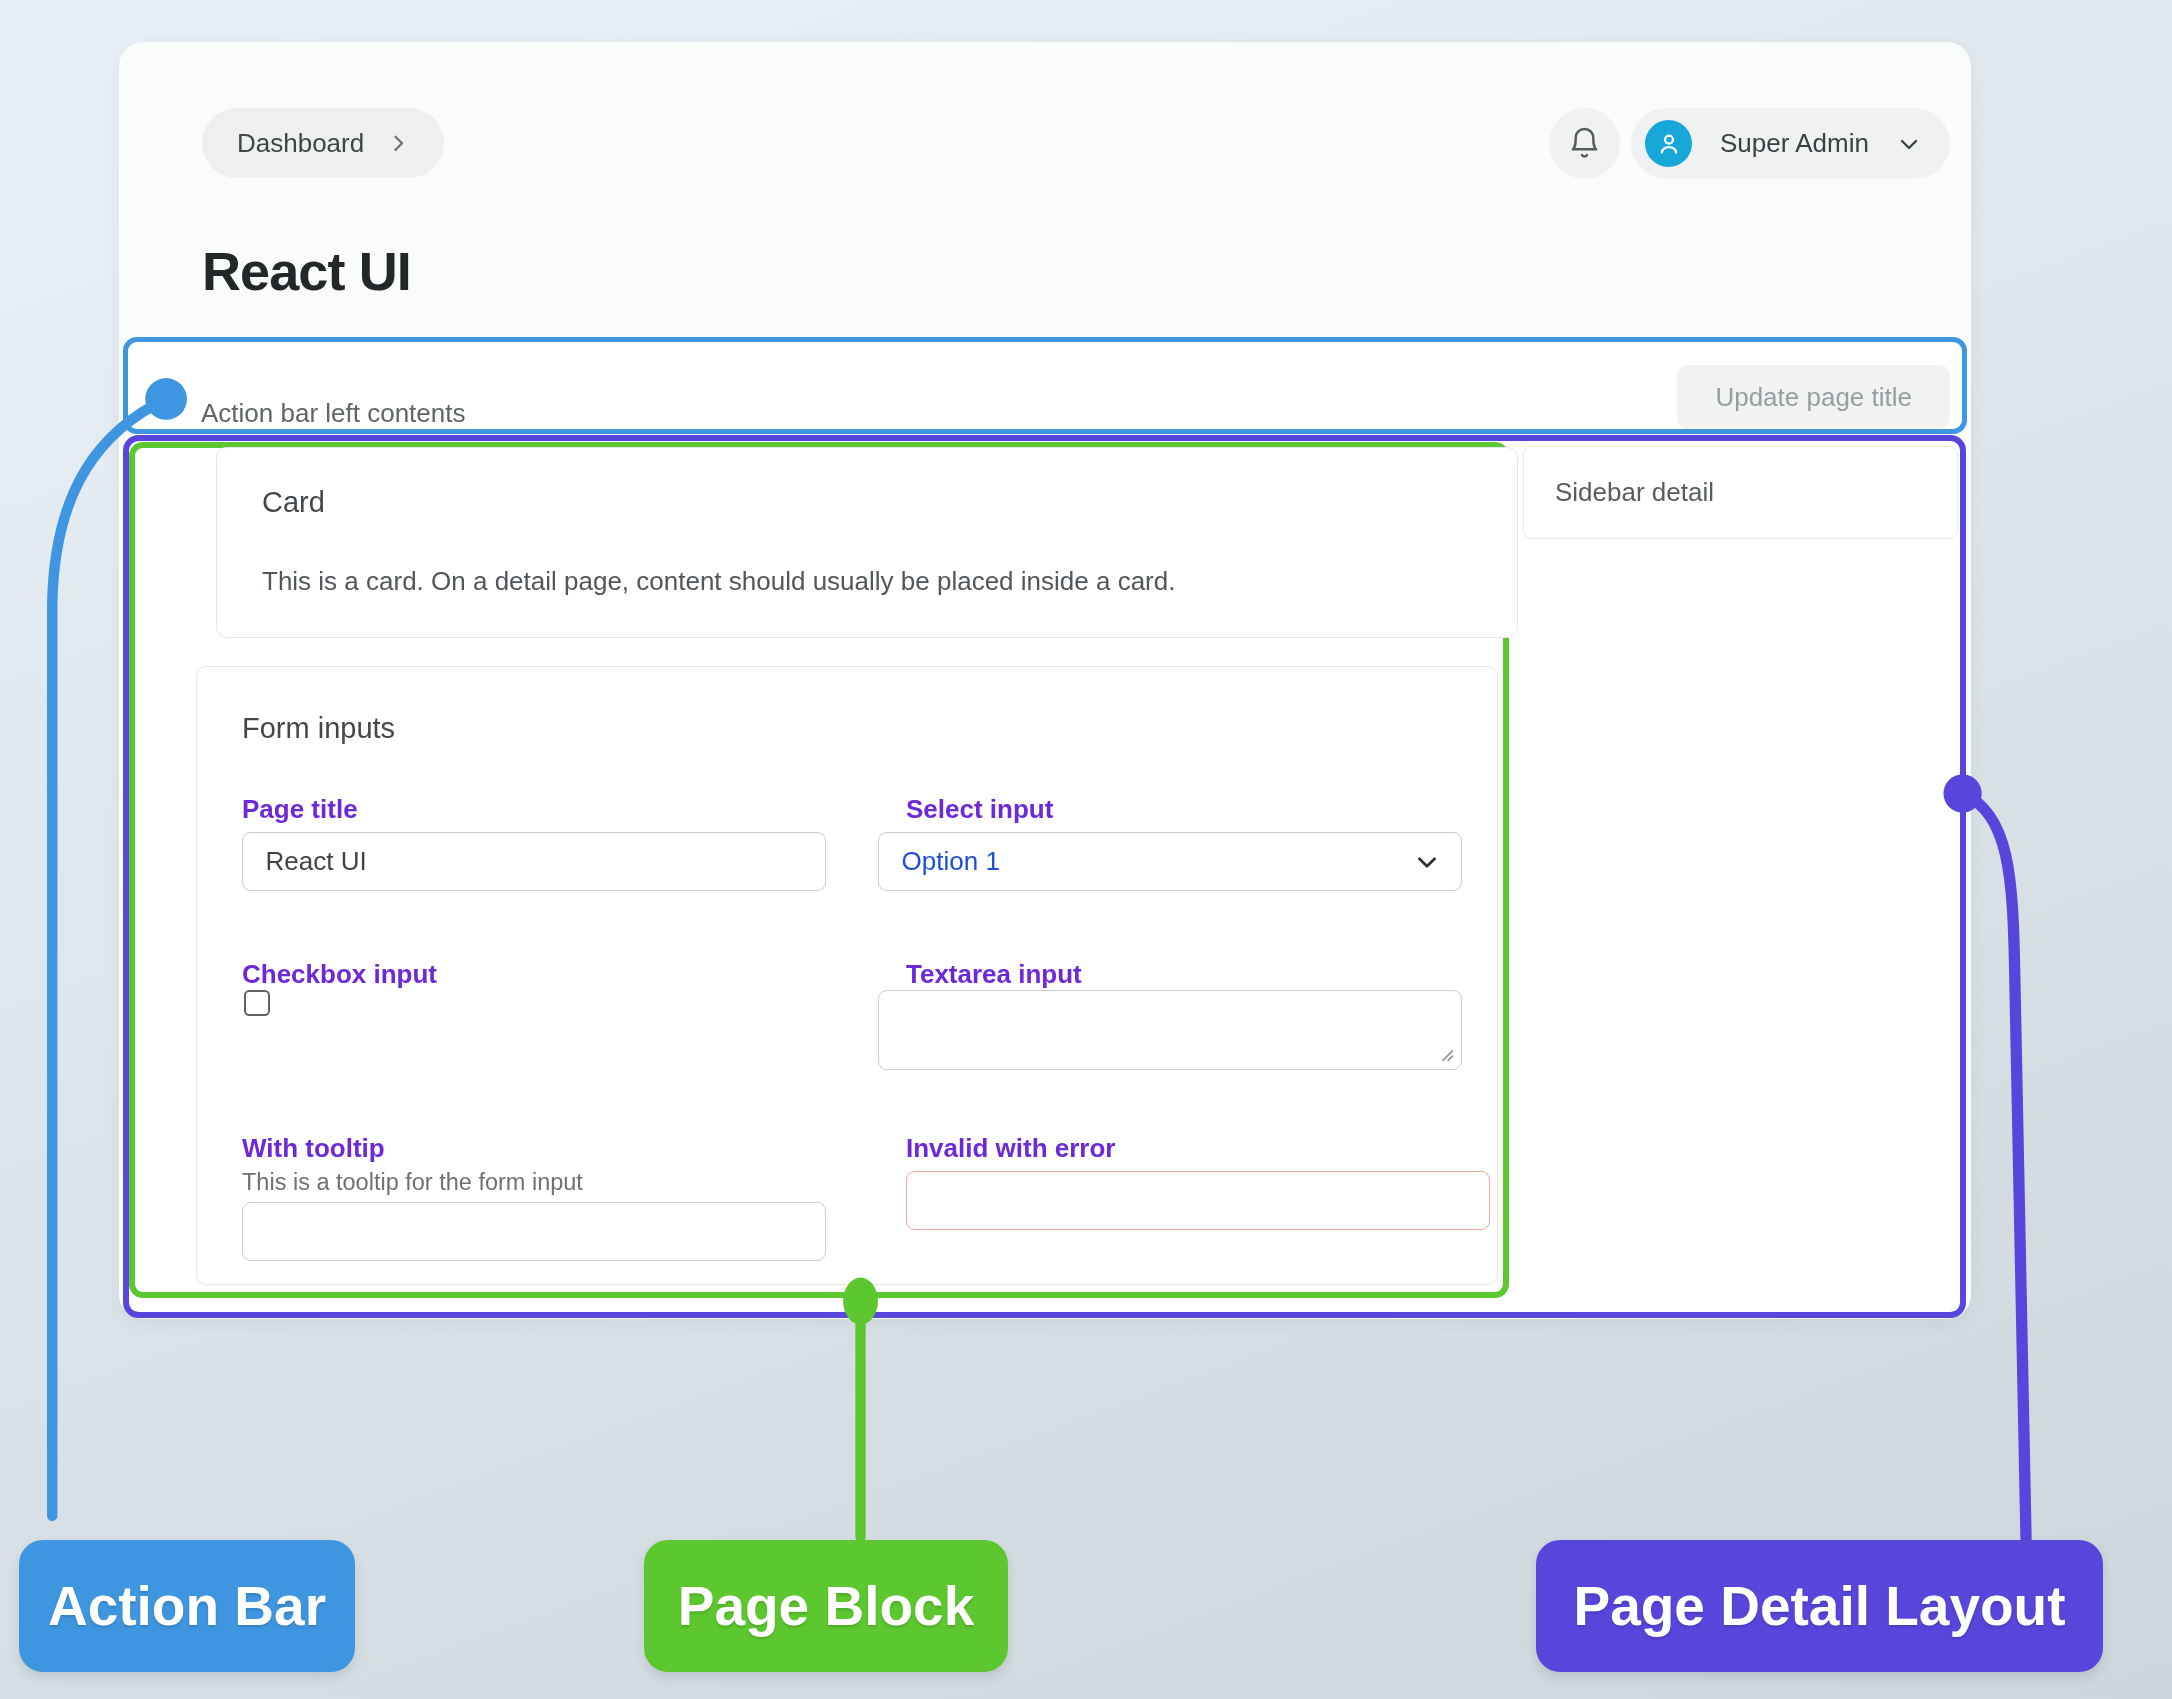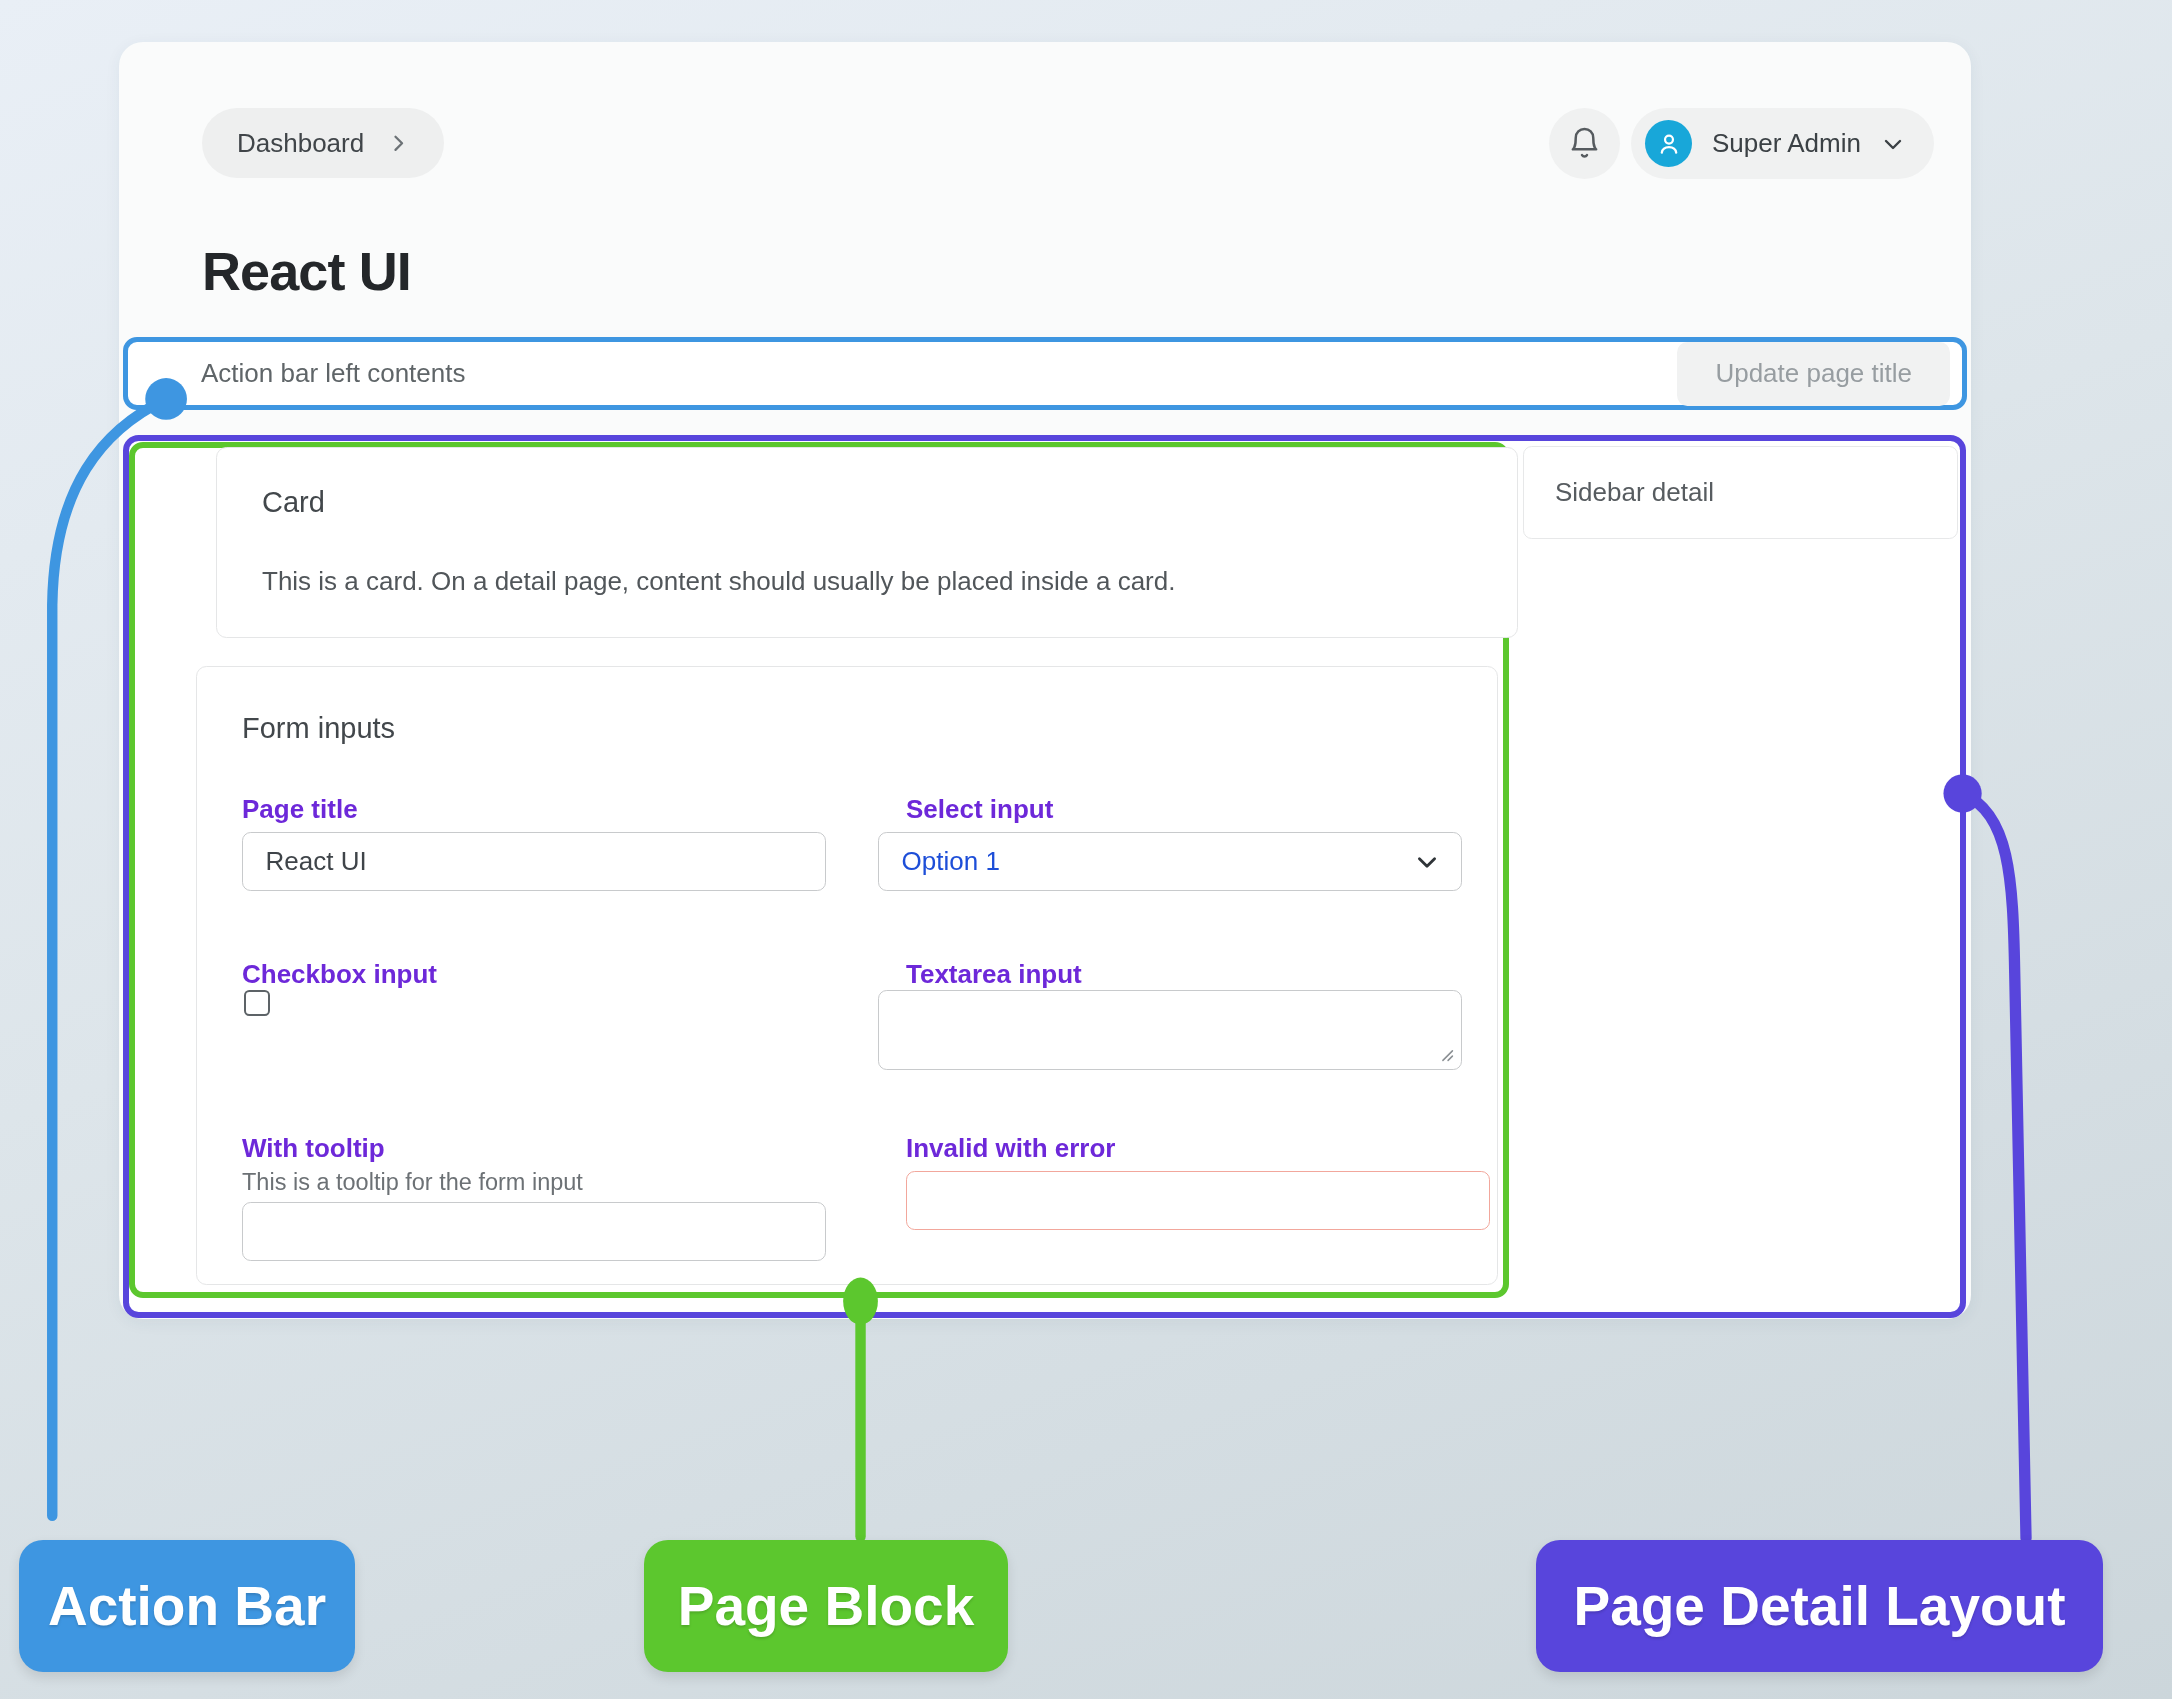--- a/index.html
+++ b/index.html
@@ -20,37 +20,37 @@
     position:absolute; left:83px; top:66px; height:70px; padding:0 35px;
     background:#eeefef; border-radius:38px; display:flex; align-items:center; gap:22.6px;
     font-size:26px; color:#404549; cursor:pointer;
   }
   .icon-btn {
     position:absolute; left:1430px; top:66px; width:71px; height:71px; border:none;
     background:#f0f1f1; border-radius:50%; display:flex; align-items:center; justify-content:center; cursor:pointer;
   }
   .user-pill {
     position:absolute; left:1512px; top:66px; height:71px; padding:0 29.5px 0 14px;
-    background:#f0f1f1; border-radius:38px; display:flex; align-items:center; gap:20px;
+    background:#f0f1f1; border-radius:38px; display:flex; align-items:center; gap:28px;
     font-size:26px; font-weight:500; color:#3b4145; cursor:pointer;
   }
   .avatar {
     width:47px; height:47px; border-radius:50%;
     display:flex; align-items:center; justify-content:center;
   }
   .page-title {
     position:absolute; left:83px; top:198px; font-size:54px; font-weight:700;
     color:#24272a; letter-spacing:-0.9px;
   }
 
   
   .action-bar {
-    position:absolute; left:123px; top:337px; width:1844px; height:73px;
+    position:absolute; left:123px; top:337px; width:1844px; height:97px;
     background:#fff; border:5.2px solid #3e96e1; border-radius:14px;
-    display:flex; align-items:center; justify-content:space-between; padding:0 12px 0 73px;
+    display:flex; align-items:flex-end; justify-content:space-between; padding:0 12px 0 73px;
   }
   .ab-text { font-size:26px; color:#5f6568; }
   .ab-btn {
     border:none; background:#f1f2f2; color:#979da1; font-size:26px;
     font-family:"Liberation Sans",sans-serif; height:64px; padding:0 38px;
     border-radius:10.4px; cursor:pointer;
   }
 
   
   .detail-outline {

